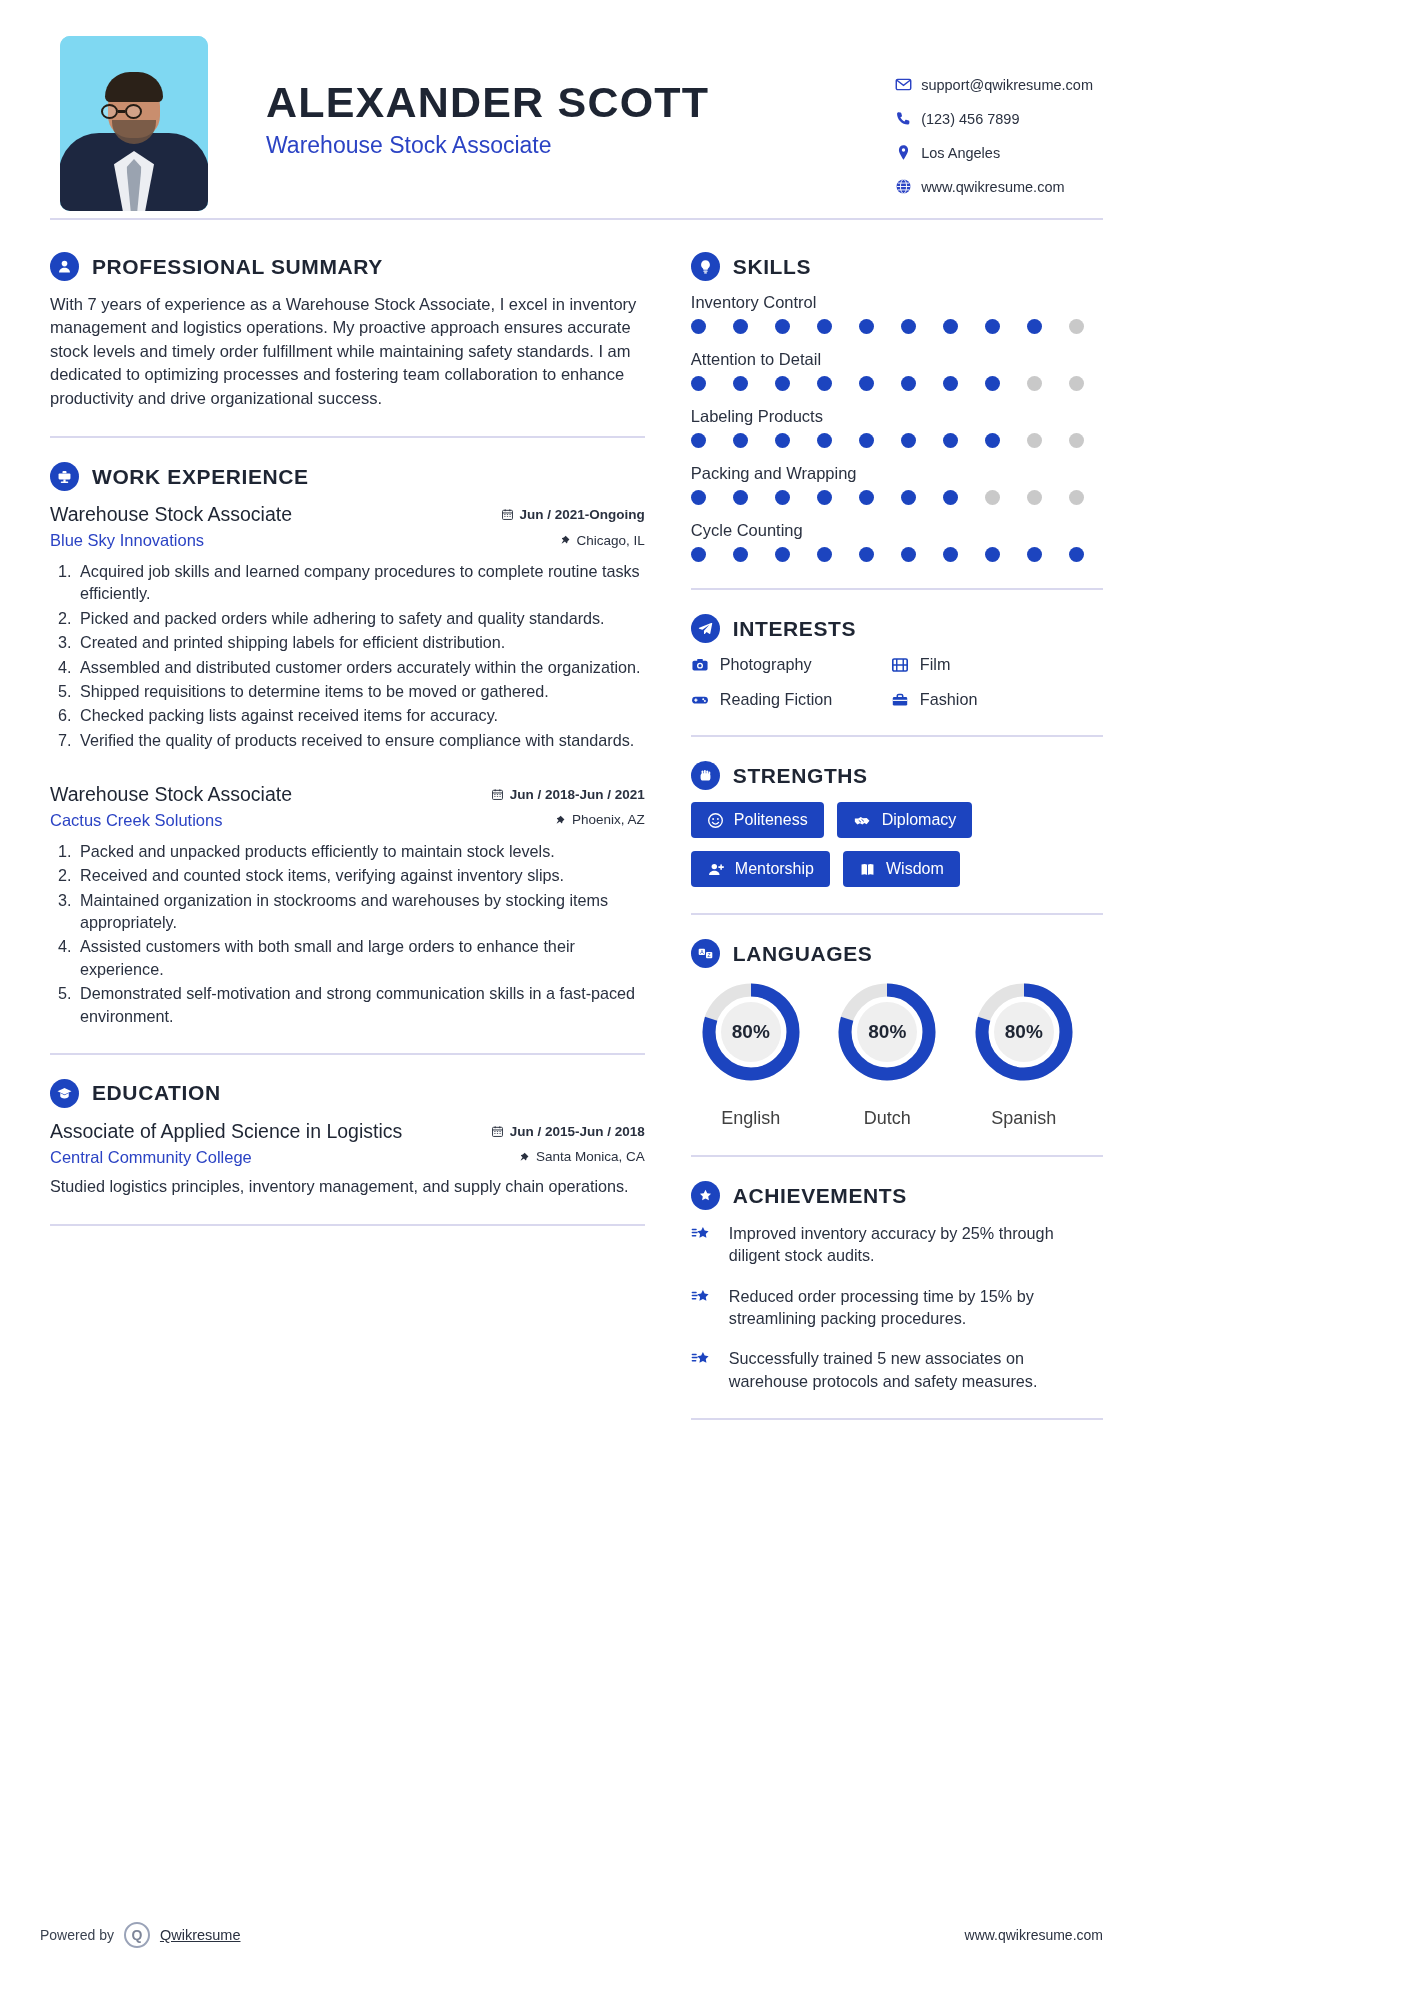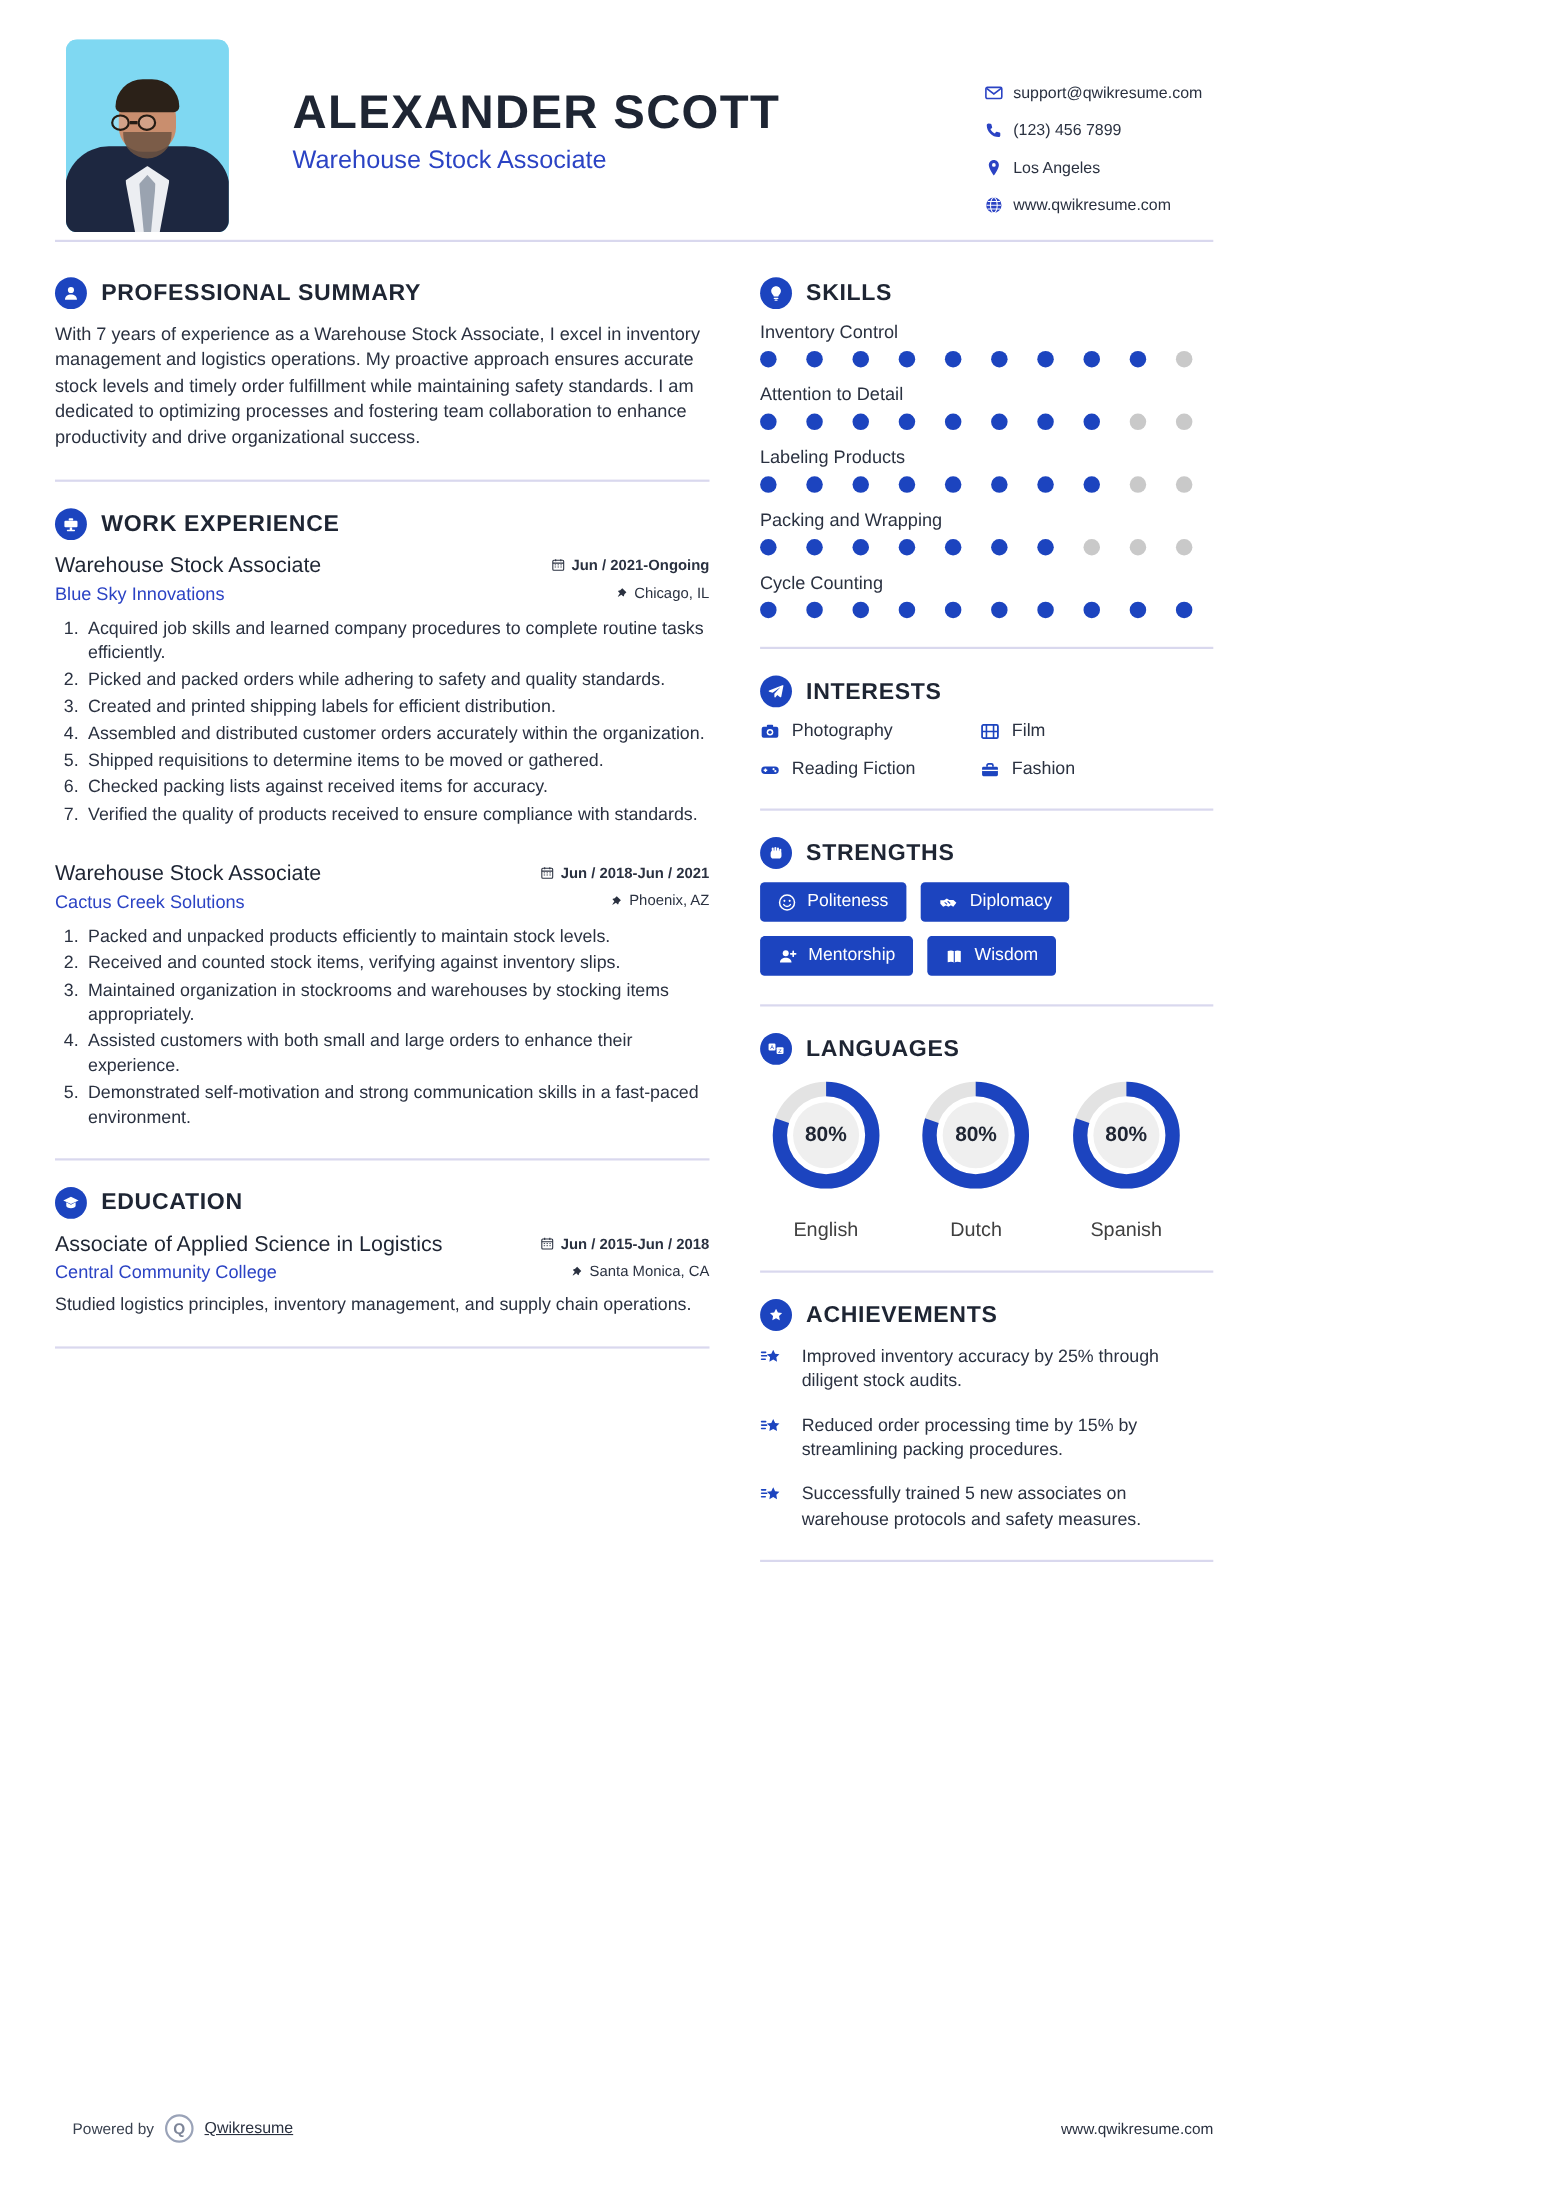--- a/index.html
+++ b/index.html
@@ -121,21 +121,21 @@
   .lang-name { font-size: 18px; color: #404040; margin-top: 24px; }
 
   
   .ach { display: flex; gap: 12px; margin-bottom: 18px; }
   .ach-icon { flex: 0 0 26px; padding-top: 2px; }
   .ach-icon svg { display:block; }
   .ach-text { font-size: 16.2px; line-height: 1.38; color: #2a3140; }
 
   
   .footer {
-    position: absolute; left: 66px; right: 50px; bottom: 42px;
+    position: absolute; left: 40px; right: 50px; bottom: 42px;
     display: flex; align-items: center;
   }
   .powered { display: flex; align-items: center; gap: 10px; font-size: 14px; color: #3a4250; }
   .qmark {
     width: 26px; height: 26px; border-radius: 50%; border: 2.2px solid #9aa3b8;
     display:flex; align-items:center; justify-content:center; font-size:14px; color:#7d8598; font-weight:700;
   }
   .qwik { color:#2a3140; text-decoration: underline; font-size: 14.5px; }
   .footer-right { margin-left: auto; font-size: 14px; color: #2a3140; }
 </style>

